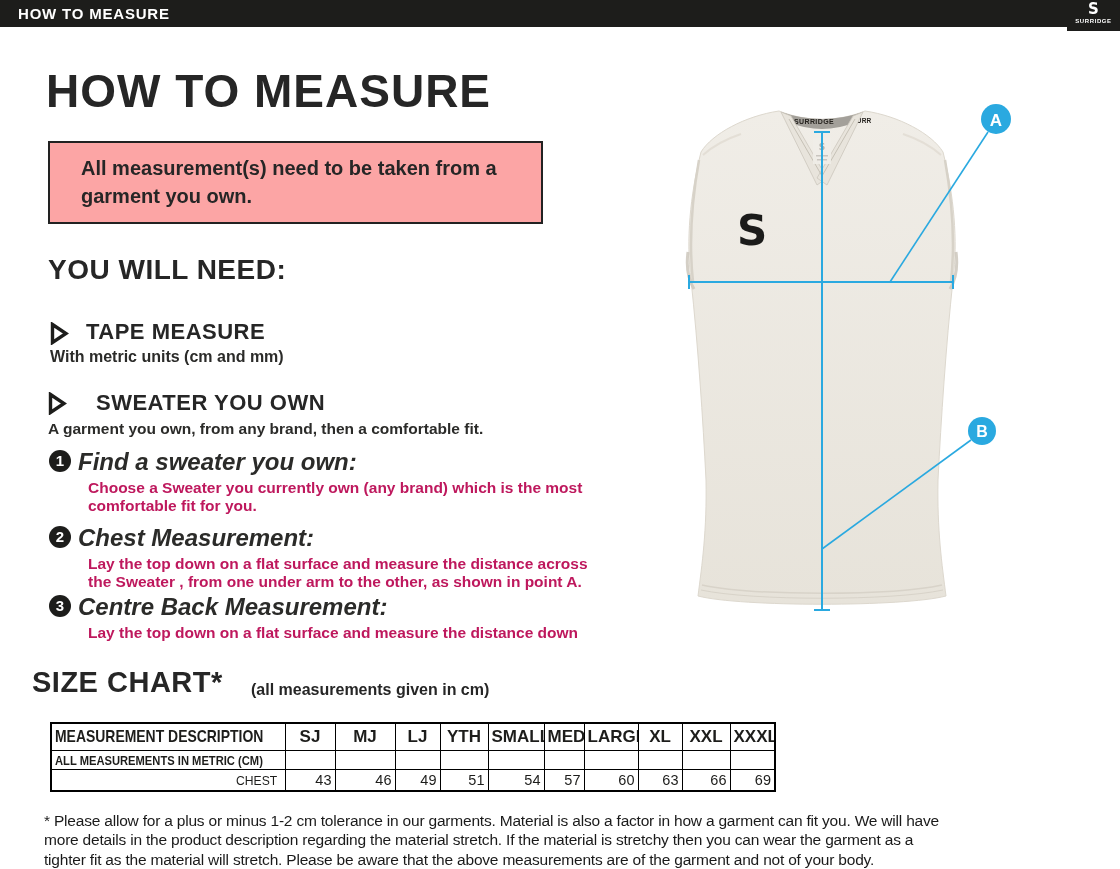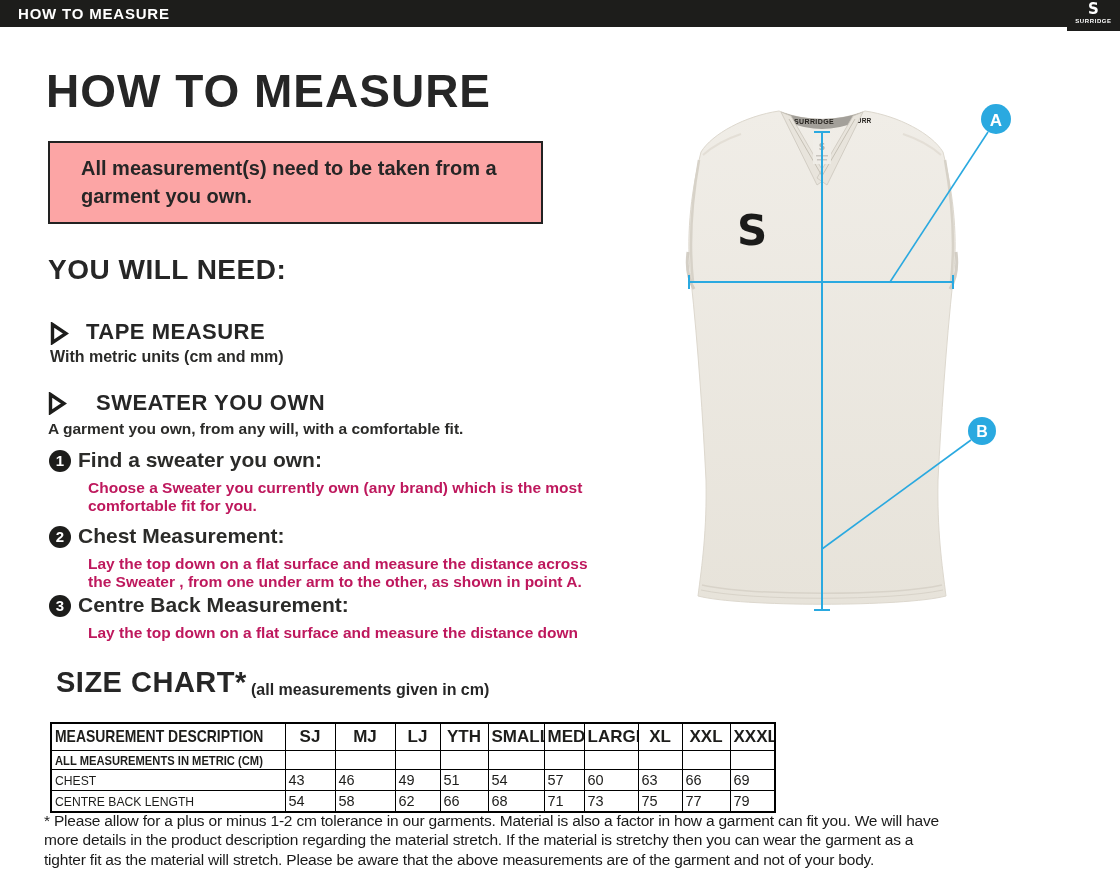--- a/index.html
+++ b/index.html
@@ -23,35 +23,35 @@
     padding:11px 16px 12px 31px;background:#fca5a5;}
   .notice-line{font-size:20px;font-weight:bold;line-height:28px;color:#262626;white-space:nowrap;}
   .ywn-heading{position:absolute;left:48px;top:254px;font-size:28px;font-weight:bold;
     letter-spacing:0.5px;color:#262626;white-space:nowrap;}
   .need-title{position:absolute;font-size:22px;font-weight:bold;letter-spacing:0.5px;
     color:#262626;white-space:nowrap;}
   .need-desc{position:absolute;font-size:16px;font-weight:bold;color:#2b2b29;white-space:nowrap;}
   .tri{position:absolute;}
   .step-badge{position:absolute;width:22px;height:22px;border-radius:50%;background:#1d1d1b;
     color:#fff;text-align:center;line-height:22px;font-size:15px;font-weight:bold;}
-  .step-title{position:absolute;font-size:21px;font-weight:bold;color:#2b2b29;white-space:nowrap;}
+  .step-title{position:absolute;font-size:24px;font-weight:bold;color:#2b2b29;white-space:nowrap;font-style:italic;}
   .step-desc{position:absolute;}
   .step-desc div{font-size:15.5px;font-weight:bold;line-height:17.5px;color:#be185d;white-space:nowrap;margin-left:38px;}
-  .sc-heading{position:absolute;left:56px;top:666px;font-size:29px;font-weight:bold;
+  .sc-heading{position:absolute;left:32px;top:666px;font-size:29px;font-weight:bold;
     letter-spacing:0.5px;color:#262626;white-space:nowrap;}
   .sc-note{position:absolute;left:251px;top:681px;font-size:16px;font-weight:bold;
     color:#262626;white-space:nowrap;text-align:right;}
   
   .size-table{position:absolute;left:50px;top:722px;width:724px;border-collapse:collapse;
     table-layout:fixed;border:2.5px solid #000;}
   .size-table th,.size-table td{border:1.5px solid #000;padding:0 3px;overflow:hidden;}
   .size-table th{font-size:17px;font-weight:bold;height:26px;text-align:center;}
   .size-table th.desc{text-align:left;}
   .size-table tr.metric td{height:16px;}
-  .size-table tr.data td{height:20px;font-size:14.5px;font-weight:normal;text-align:left;margin-left:20px;}
+  .size-table tr.data td{height:20px;font-size:14.5px;font-weight:normal;text-align:right;margin-left:20px;}
   .size-table td.lbl{text-align:left;}
   .cond{display:inline-block;transform:scaleX(0.82);transform-origin:0 50%;white-space:nowrap;}
   .cond2{display:inline-block;transform:scaleX(0.86);transform-origin:0 50%;white-space:nowrap;
     font-size:13px;font-weight:bold;}
   .cond3{display:inline-block;transform:scaleX(0.9);transform-origin:0 50%;white-space:nowrap;
     font-size:13.5px;}
   
   .disclaimer{position:absolute;left:44px;top:811px;}
   .disclaimer div{font-size:15.5px;line-height:19.4px;color:#1a1a1a;letter-spacing:-0.2px;white-space:nowrap;}
   
@@ -80,21 +80,21 @@
 <svg class="tri" style="left:50px;top:322px;" width="19" height="23">
   <polygon points="2.5,2.5 16,11.5 2.5,20.5" fill="none" stroke="#1d1d1b" stroke-width="3.4" stroke-linejoin="miter"></polygon>
 </svg>
 <div class="need-title" style="left:86px;top:319px;">TAPE MEASURE</div>
 <div class="need-desc" style="left:50px;top:348px;">With metric units (cm and mm)</div>
 
 <svg class="tri" style="left:48px;top:392px;" width="19" height="23">
   <polygon points="2.5,2.5 16,11.5 2.5,20.5" fill="none" stroke="#1d1d1b" stroke-width="3.4" stroke-linejoin="miter"></polygon>
 </svg>
 <div class="need-title" style="left:76px;top:390px;margin-left:20px;">SWEATER YOU OWN</div>
-<div class="need-desc" style="left:48px;top:420px;font-size:15.5px;">A garment you own, from any will, with a comfortable fit.</div>
+<div class="need-desc" style="left:48px;top:420px;font-size:15.5px;">A garment you own, from any brand, then a comfortable fit.</div>
 
 <div class="step-badge" style="left:49px;top:450px;">
   <span>1</span></div>
 <div class="step-title" style="left:78px;top:448px;">Find a sweater you own:</div>
 <div class="step-desc" style="left:50px;top:479px;">
   <div>Choose a Sweater you currently own (any brand) which is the most</div>
   <div>comfortable fit for you.</div>
 </div>
 
 <div class="step-badge" style="left:49px;top:526px;">
@@ -162,33 +162,20 @@
     <td>46</td>
     <td>49</td>
     <td>51</td>
     <td>54</td>
     <td>57</td>
     <td>60</td>
     <td>63</td>
     <td>66</td>
     <td>69</td>
   </tr>
-  <tr class="data">
-    <td class="lbl"><span class="cond3">CENTRE BACK LENGTH</span></td>
-    <td>54</td>
-    <td>58</td>
-    <td>62</td>
-    <td>66</td>
-    <td>68</td>
-    <td>71</td>
-    <td>73</td>
-    <td>75</td>
-    <td>77</td>
-    <td>79</td>
-  </tr>
 </tbody>
   </table>
 
 <div class="disclaimer">
   <div>* Please allow for a plus or minus 1-2 cm tolerance in our garments. Material is also a factor in how a garment can fit you. We will have</div>
   <div>more details in the product description regarding the material stretch.  If the material is stretchy then you can wear the garment as a</div>
   <div>tighter fit as the material will stretch.  Please be aware that the above measurements are of the garment and not of your body.</div>
 </div>
 
 <svg class="diagram" viewBox="660 85 460 584">

